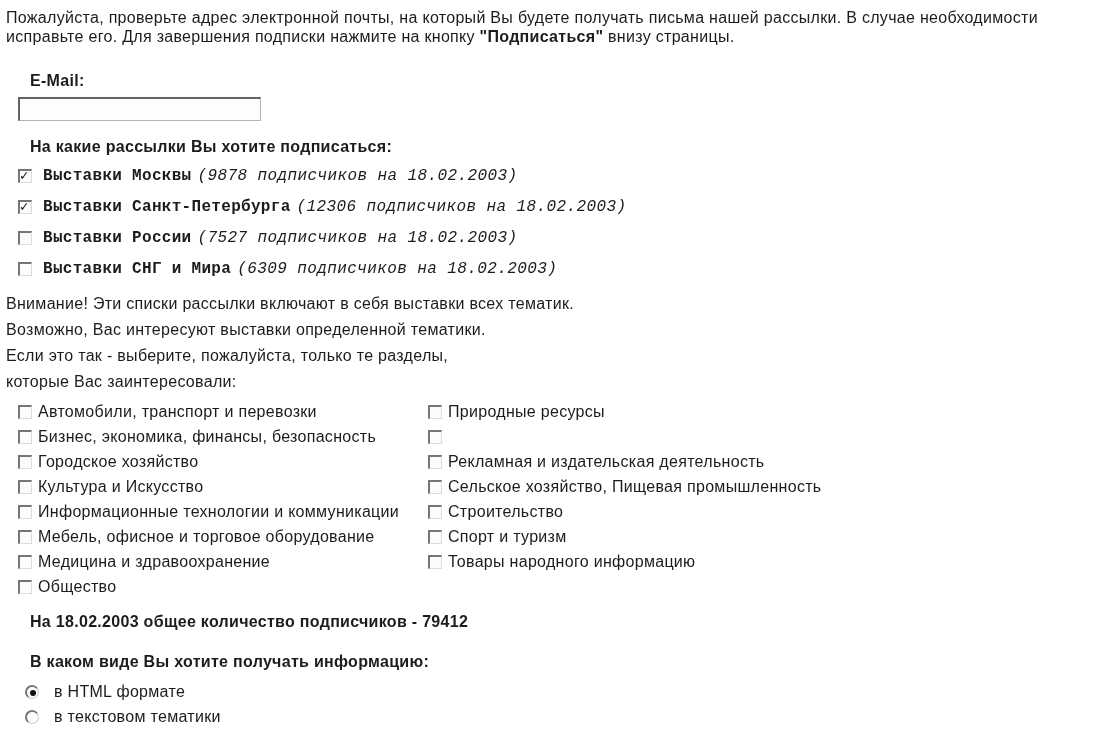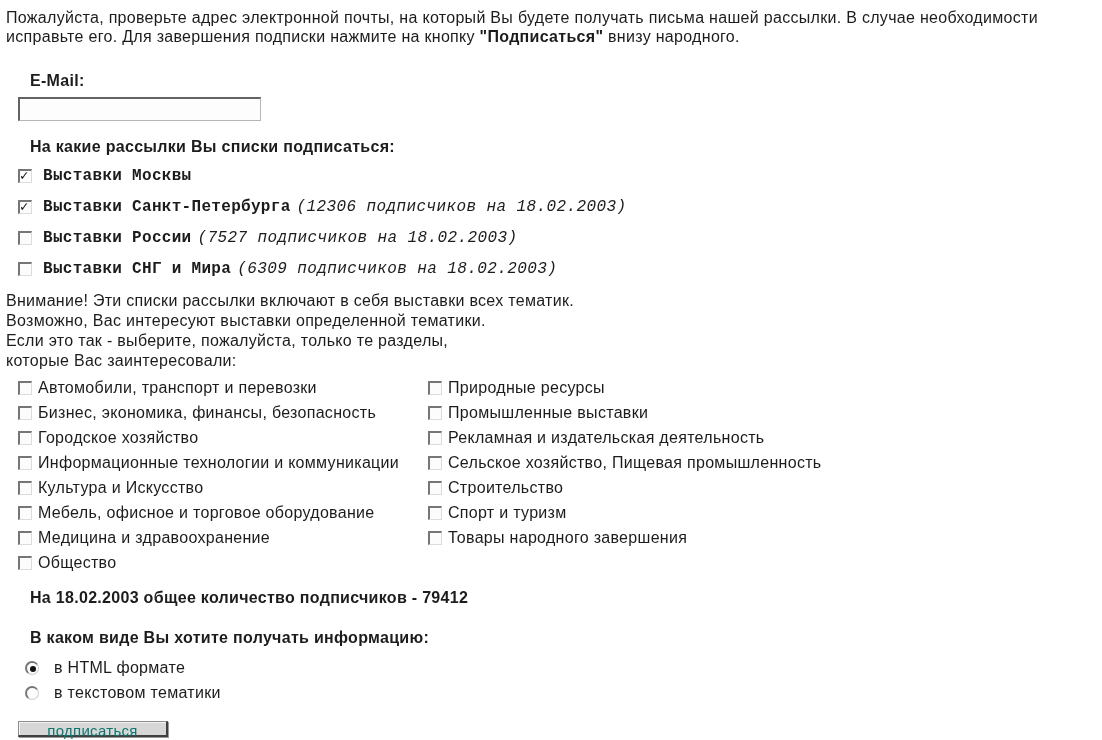--- a/index.html
+++ b/index.html
@@ -35,21 +35,21 @@
     border-bottom:1px solid #dcdcdc; border-right:1px solid #dcdcdc;
     cursor:pointer;
   }
   .checkbox[data-checked="true"]::after {
     content:"✓"; position:absolute; left:0px; top:-4px;
     font-size:14px; font-weight:bold; color:#111;
   }
   .sub-row .checkbox { margin-right:11px; }
   .sub-name { font-weight:bold; }
   .sub-stats { font-style:italic; margin-left:6px; letter-spacing:0.4px; }
-  .notice { margin-top:6px; line-height:20px; white-space:pre-line; }
+  .notice { margin-top:6px; line-height:26px; white-space:pre-line; }
   .topics { display:flex; margin-top:8px; margin-left:12px; }
   .topics-col-left { width:410px; flex:0 0 auto; }
   .topic-row { display:flex; align-items:center; height:18px; margin-bottom:7px; }
   .topic-row .checkbox { margin-right:6px; }
   .total-line { font-weight:bold; margin-top:10px; margin-left:24px; }
   .h-format { margin-top:22px; }
   .radio-rows { margin-top:12px; margin-left:19px; }
   .radio-row { display:flex; align-items:center; height:18px; margin-bottom:7px; }
   .radio {
     flex:0 0 auto; width:14px; height:14px; border-radius:50%;
@@ -72,32 +72,33 @@
     border-right:2px solid #3f3f3f; border-bottom:2px solid #3f3f3f;
     box-shadow:inset 1px 1px 0 #f3f3f3, 1px 1px 0 #9a9a9a;
     cursor:pointer;
   }
 </style>
 </head>
 <body>
 
 <div>
   <div class="intro-line">Пожалуйста, проверьте адрес электронной почты, на который Вы будете получать письма нашей рассылки. В случае необходимости</div>
-  <div class="intro-line"><span>исправьте его. Для завершения подписки нажмите на кнопку </span><b>"Подписаться"</b><span> внизу народного.</span></div>
+  <div class="intro-line"><span>исправьте его. Для завершения подписки нажмите на кнопку </span><b>"Подписаться"</b><span> внизу страницы.</span></div>
 </div>
 
 <div class="em-label">E-Mail:</div>
 <input class="email-input" type="text" value="" style="">
 
-<div class="section-heading h-subs">На какие рассылки Вы списки подписаться:</div>
+<div class="section-heading h-subs">На какие рассылки Вы хотите подписаться:</div>
 
 <div class="sub-rows">
   <div class="sub-row">
     <span class="checkbox" data-checked="true"></span>
     <span class="sub-name">Выставки Москвы</span>
+    <span class="sub-stats">(9878 подписчиков на 18.02.2003)</span>
   </div>
   <div class="sub-row">
     <span class="checkbox" data-checked="true"></span>
     <span class="sub-name">Выставки Санкт-Петербурга</span>
     <span class="sub-stats">(12306 подписчиков на 18.02.2003)</span>
   </div>
   <div class="sub-row">
     <span class="checkbox" data-checked="false"></span>
     <span class="sub-name">Выставки России</span>
     <span class="sub-stats">(7527 подписчиков на 18.02.2003)</span>
@@ -123,67 +124,66 @@
     <div class="topic-row">
       <span class="checkbox" data-checked="false"></span>
       <span>Бизнес, экономика, финансы, безопасность</span>
     </div>
     <div class="topic-row">
       <span class="checkbox" data-checked="false"></span>
       <span>Городское хозяйство</span>
     </div>
     <div class="topic-row">
       <span class="checkbox" data-checked="false"></span>
+      <span>Культура и Искусство</span>
+    </div>
+    <div class="topic-row">
+      <span class="checkbox" data-checked="false"></span>
       <span>Информационные технологии и коммуникации</span>
     </div>
     <div class="topic-row">
       <span class="checkbox" data-checked="false"></span>
-      <span>Культура и Искусство</span>
-    </div>
-    <div class="topic-row">
-      <span class="checkbox" data-checked="false"></span>
       <span>Мебель, офисное и торговое оборудование</span>
     </div>
     <div class="topic-row">
       <span class="checkbox" data-checked="false"></span>
       <span>Медицина и здравоохранение</span>
     </div>
     <div class="topic-row">
       <span class="checkbox" data-checked="false"></span>
       <span>Общество</span>
     </div>
   </div>
   <div class="topics-col-right">
     <div class="topic-row">
       <span class="checkbox" data-checked="false"></span>
       <span>Природные ресурсы</span>
     </div>
     <div class="topic-row">
       <span class="checkbox" data-checked="false"></span>
-      <span>Промышленные выставки</span>
     </div>
     <div class="topic-row">
       <span class="checkbox" data-checked="false"></span>
       <span>Рекламная и издательская деятельность</span>
     </div>
     <div class="topic-row">
       <span class="checkbox" data-checked="false"></span>
       <span>Сельское хозяйство, Пищевая промышленность</span>
     </div>
     <div class="topic-row">
       <span class="checkbox" data-checked="false"></span>
       <span>Строительство</span>
     </div>
     <div class="topic-row">
       <span class="checkbox" data-checked="false"></span>
       <span>Спорт и туризм</span>
     </div>
     <div class="topic-row">
       <span class="checkbox" data-checked="false"></span>
-      <span>Товары народного завершения</span>
+      <span>Товары народного информацию</span>
     </div>
   </div>
 </div>
 
 <div class="total-line">На 18.02.2003 общее количество подписчиков - 79412</div>
 
 <div class="section-heading h-format">В каком виде Вы хотите получать информацию:</div>
 
 <div class="radio-rows">
   <div class="radio-row">

